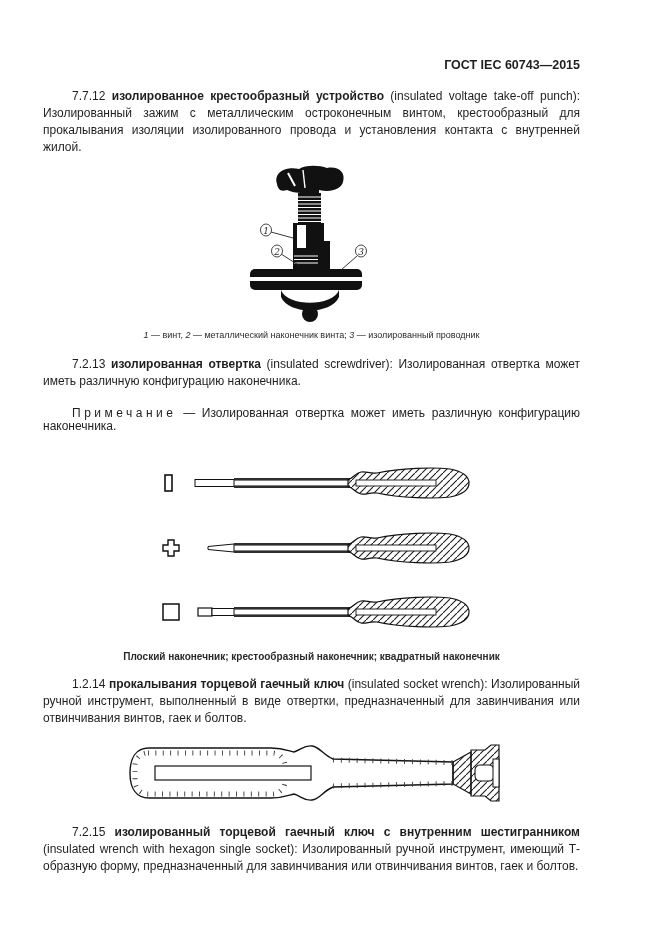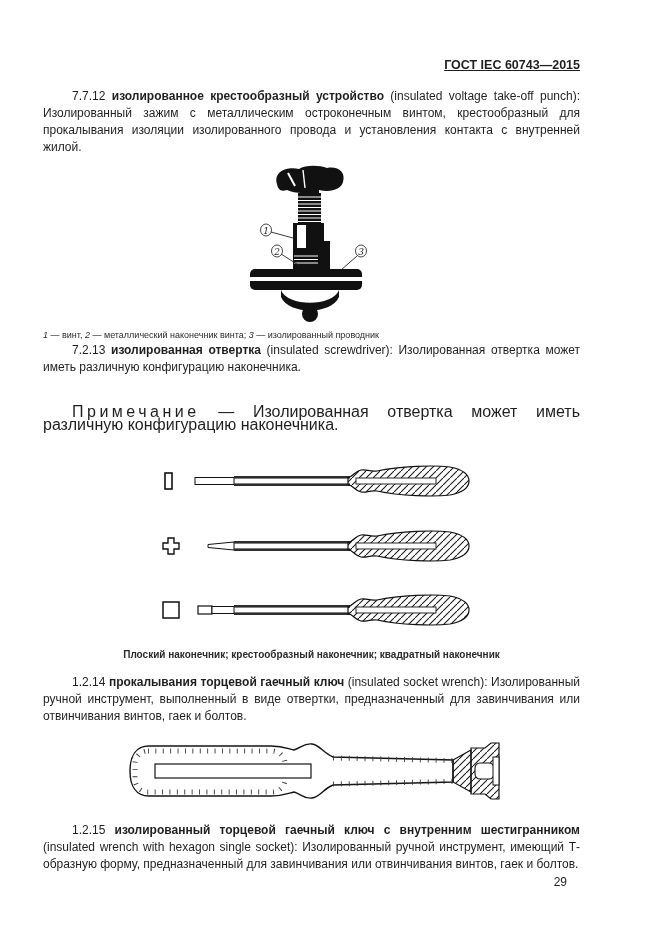--- a/index.html
+++ b/index.html
@@ -1,33 +1,33 @@
 <!DOCTYPE html>
 <html><head>
 <meta charset="utf-8">
 <style>
   html,body{margin:0;padding:0;background:#fff;}
   body{width:661px;height:935px;overflow:hidden;
        font-family:"Liberation Sans",sans-serif;color:#1f1f1f;}
   .page{position:relative;width:661px;height:935px;overflow:hidden;background:#fff;}
   .content{margin-left:43px;width:537px;}
-  .doc-header{margin-top:58px;font-size:12.5px;font-weight:bold;text-align:right;line-height:15px;text-decoration:underline;}
+  .doc-header{margin-top:58px;font-size:12.5px;font-weight:bold;text-align:right;line-height:15px;}
   p{margin:0;}
   .body-text{font-size:12px;line-height:17px;text-align:justify;text-indent:29px;}
   .p1{margin-top:15px;}
-  .p2{margin-top:1px;}
+  .p2{margin-top:15px;}
   .p3{margin-top:13px;}
   .p4{margin-top:12px;}
   .body-text b{font-weight:bold;}
   .fig1{display:block;margin:8px 0 0 204px;}
   .fig2{display:block;margin:19px 0 0 85px;}
   .fig3{display:block;margin:13px 0 0 80px;}
-  .caption-punch{margin-top:4px;font-size:9px;line-height:11px;text-align:left;color:#2a2a2a;}
+  .caption-punch{margin-top:4px;font-size:9px;line-height:11px;text-align:center;color:#2a2a2a;}
   .caption-punch i{font-style:italic;}
-  .note{margin-top:29px;font-size:16px;line-height:13px;text-indent:29px;text-align:justify;}
+  .note{margin-top:17px;font-size:12px;line-height:13px;text-indent:29px;text-align:justify;}
   .note-label{letter-spacing:3.5px;}
   .caption-screwdrivers{margin-top:9px;font-size:10px;line-height:12px;text-align:center;color:#2a2a2a;font-weight:bold;}
   .page-number{margin-top:3px;font-size:12px;line-height:13px;text-align:right;padding-right:13px;}
   .fig-label{font-family:"DejaVu Serif",serif;font-style:italic;font-size:9px;fill:#1f1f1f;}
   svg{shape-rendering:geometricPrecision;}
 </style>
 </head>
 <body>
 
 <div class="page">
@@ -127,18 +127,17 @@
       <path d="M210,46 L330,43.4" stroke="#3a3a3a" stroke-width="5" stroke-dasharray="0.9 7"></path>
 
       <rect x="32" y="26" width="156" height="14" fill="#fff" stroke="#141414" stroke-width="1.2"></rect>
 
       <path d="M330,22 L348,12 L348,54 L330,44 Z" fill="url(#hatch)" stroke="#141414" stroke-width="1.2"></path>
       <path d="M348,10 L362,10 L368,5 L376,5 L376,61 L368,61 L362,56 L348,56 Z" fill="url(#hatch)" stroke="#141414" stroke-width="1.2"></path>
       <rect x="352" y="25" width="19" height="16" rx="5" fill="#fff" stroke="#141414" stroke-width="1.1"></rect>
       <rect x="370" y="19" width="6" height="28" fill="#fff" stroke="#141414" stroke-width="1"></rect>
     </svg>
 
-    <p class="body-text p4"><span>1.2.15</span> <b>изолированный торцевой гаечный ключ с внутренним шестигранником</b><span> (insulated wrench with hexagon single socket): Изолированный ручной инструмент, имеющий Т-образную форму, предназначенный для завинчивания или отвинчивания винтов, гаек и болтов.</span></p>
+    <p class="body-text p4"><span>7.2.15</span> <b>изолированный торцевой гаечный ключ с внутренним шестигранником</b><span> (insulated wrench with hexagon single socket): Изолированный ручной инструмент, имеющий Т-образную форму, предназначенный для завинчивания или отвинчивания винтов, гаек и болтов.</span></p>
 
-    <div class="page-number">29</div>
 
   </div>
 </div>
 
 </body></html>

